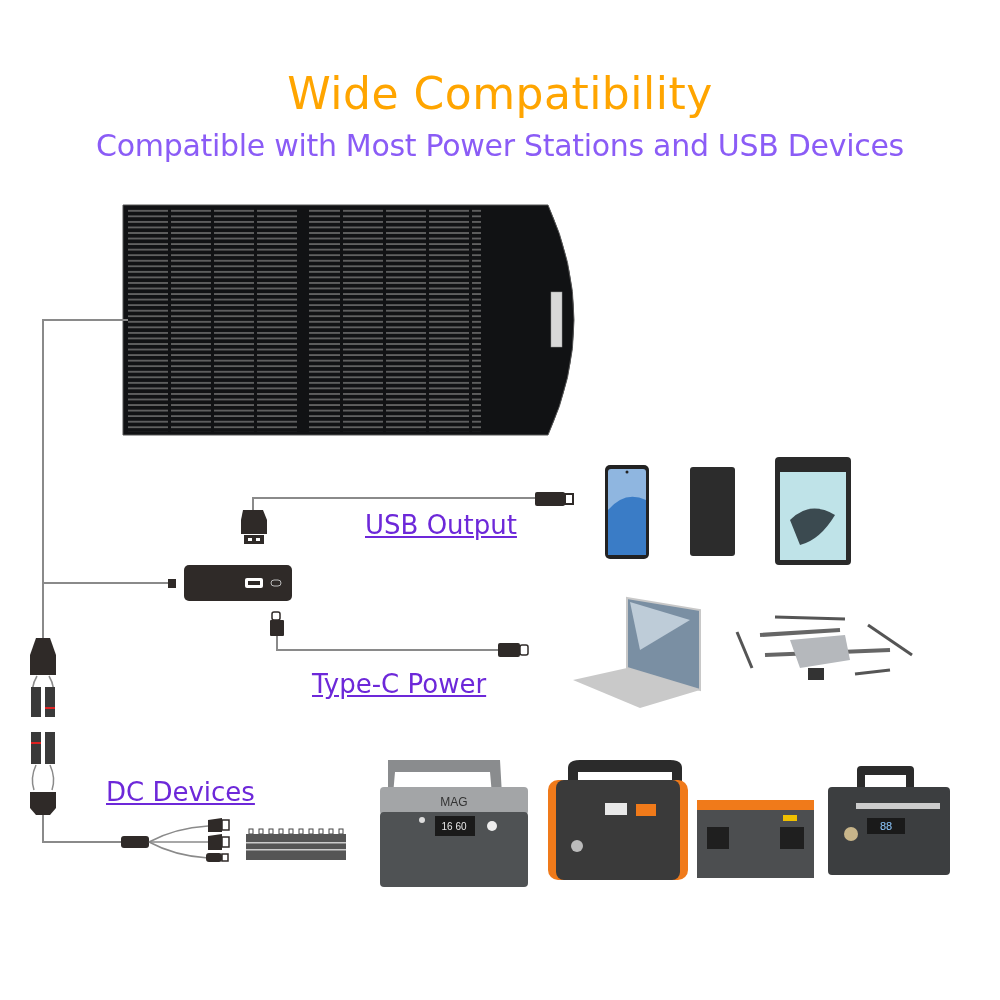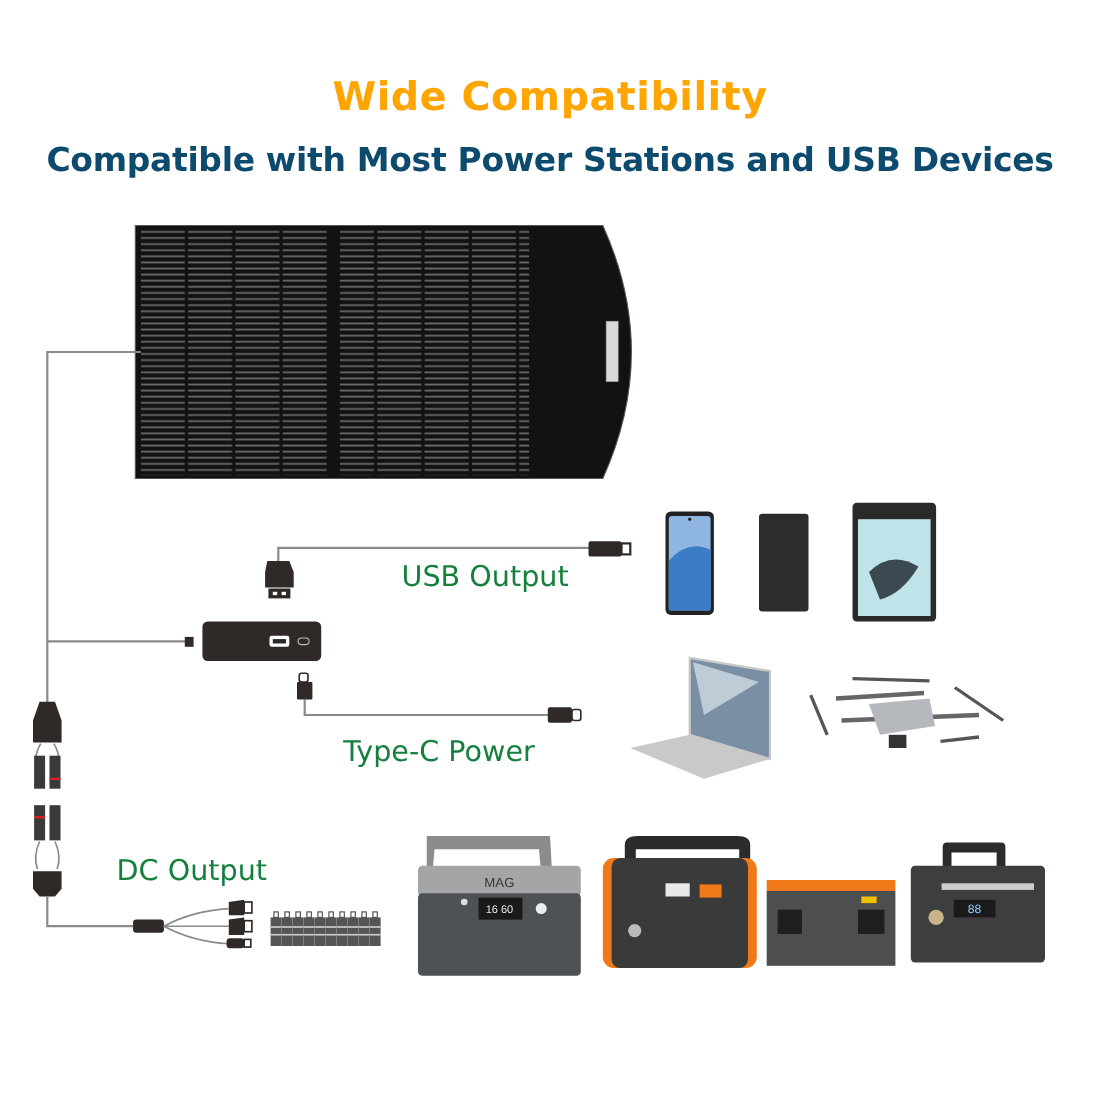--- a/index.html
+++ b/index.html
@@ -1,20 +1,20 @@
 <!DOCTYPE html>
 <html><head>
 <meta charset="utf-8">
 <style>
   html, body { margin:0; padding:0; background:#ffffff; }
   body { width:1000px; height:1000px; position:relative; overflow:hidden; font-family:"Liberation Sans", sans-serif; }
   .abs { position:absolute; }
-  .title { left:0; top:68px; width:1000px; text-align:center; font-size:36px; font-weight:bold; color:#FFA500; font-family:"DejaVu Sans", sans-serif; letter-spacing:0.5px; }
-  .subtitle { left:0; top:128px; width:1000px; text-align:center; font-size:30px; color:#0c4a6e; font-family:"DejaVu Sans", sans-serif; font-weight:bold; letter-spacing:-0.3px; }
-  .label { font-size:26px; color:#15803d; font-family:"DejaVu Sans", sans-serif; white-space:nowrap; }
+  .title { left:0; top:68px; width:1000px; text-align:center; font-size:44px; font-weight:normal; color:#FFA500; font-family:"DejaVu Sans", sans-serif; letter-spacing:0.5px; }
+  .subtitle { left:0; top:128px; width:1000px; text-align:center; font-size:30px; color:#8b5cf6; font-family:"DejaVu Sans", sans-serif; font-weight:normal; letter-spacing:-0.3px; }
+  .label { font-size:26px; color:#6d28d9; font-family:"DejaVu Sans", sans-serif; white-space:nowrap;text-decoration:underline; }
   svg { position:absolute; left:0; top:0; }
 </style>
 </head>
 <body>
 
 <div class="abs title">Wide Compatibility</div>
 <div class="abs subtitle">Compatible with Most Power Stations and USB Devices</div>
 
 <svg width="1000" height="1000" viewBox="0 0 1000 1000">
   <defs>
@@ -169,13 +169,13 @@
     <rect x="828" y="787" width="122" height="88" rx="4" fill="#3c3e40"></rect>
     <rect x="856" y="803" width="84" height="6" fill="#ccc"></rect>
     <rect x="867" y="818" width="38" height="16" fill="#1a1a1a"></rect>
     <text x="886" y="830" font-size="11" fill="#8cc8ff" text-anchor="middle" font-family="Liberation Sans, sans-serif">88</text>
     <circle cx="851" cy="834" r="7" fill="#c8b58a"></circle>
   </g>
 </svg>
 
 <div class="abs label" style="left:365px; top:510px;">USB Output</div>
 <div class="abs label" style="left:312px; top:669px;">Type-C Power</div>
-<div class="abs label" style="left:106px; top:777px;">DC Output</div>
+<div class="abs label" style="left:106px; top:777px;">DC Devices</div>
 
 </body></html>

